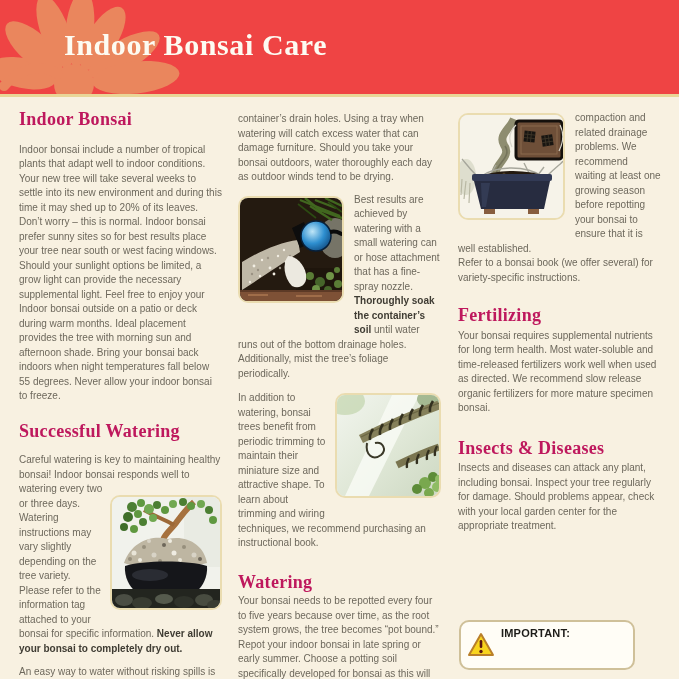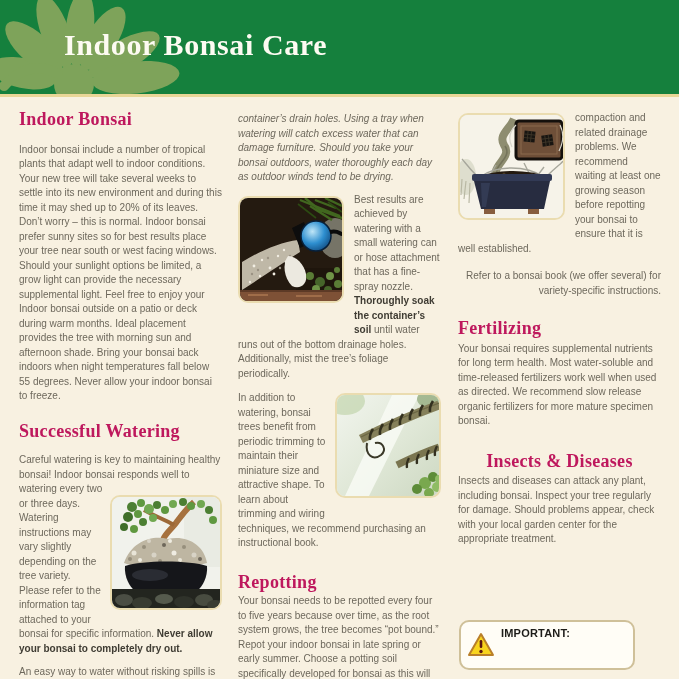--- a/index.html
+++ b/index.html
@@ -1,19 +1,19 @@
 <!DOCTYPE html>
 <html><head>
 <meta charset="utf-8">
 <style>
   html,body{margin:0;padding:0;background:#ffffff;}
   .sheet{position:relative;width:679px;height:679px;background:#f8f1e1;overflow:hidden;
          font-family:"Liberation Sans",sans-serif;}
   
-  .header{position:absolute;top:0;left:0;width:679px;height:94px;background:#15803d;
+  .header{position:absolute;top:0;left:0;width:679px;height:94px;background:#ef4444;
           border-bottom:3px solid #e9d697;overflow:hidden;}
   .flower{position:absolute;left:-12px;top:-14px;}
   .page-title{position:absolute;left:64px;top:28px;margin:0;
               font-family:"Liberation Serif",serif;font-size:30px;font-weight:700;
               color:#fdfbf2;letter-spacing:.6px;}
   
   .col{position:absolute;top:97px;width:203px;color:#6d685c;font-size:10px;line-height:14.5px;}
   .col1{left:19px}.col2{left:238px}.col3{left:458px}
   .col p{margin:0;}
   .col b{color:#3f3c33;}
@@ -26,30 +26,30 @@
   .ph-jade{float:right;clear:right;width:108px;height:111px;margin:0 0 6px 7px;}
   .ph-hose{float:left;width:102px;height:103px;margin:3px 10px 24px 0;}
   .ph-wire{float:right;width:102px;height:101px;margin:2px 0 10px 8px;}
   .ph-repot{float:left;width:103px;height:103px;margin:2px 10px 8px 0;}
   
   .col1 .h-indoor{margin-top:15px;}
   .col1 .p1{margin-top:16px;}
   .col1 .h-water{margin-top:20px;}
   .col1 .p2{margin-top:15px;}
   .col1 .p3{margin-top:9px;}
-  .col2 .p1{margin-top:15px;font-style:italic;}
+  .col2 .p1{margin-top:15px;}
   .col2 .sec2{margin-top:8px;}
   .col2 .sec3{margin-top:10px;}
   .col2 .h-repot{margin-top:24px;clear:both;}
   .col2 .p4{margin-top:5px;}
   .col3 .sec1{margin-top:14px;}
-  .col3 .p1b{margin-top:13px;clear:left;text-align:right;}
+  .col3 .p1b{margin-top:0;clear:left;}
   .col3 .h-fert{margin-top:23px;clear:both;}
   .col3 .p2{margin-top:6px;}
-  .col3 .h-insect{margin-top:25px;text-align:center;}
+  .col3 .h-insect{margin-top:25px;}
   .col3 .p3{margin-top:6px;}
   .col3 .p4{margin-top:13px;}
   
   .warnbox{position:absolute;left:459px;top:620px;width:176px;box-sizing:border-box;
            background:#fffdf6;border:2px solid #cfc099;border-radius:10px;
            padding:7px 7px 6px 6px;display:flex;gap:6px;align-items:flex-start;}
   .warn-icon{flex:0 0 auto;margin-top:3px;}
   .warn-text{font-size:7.6px;line-height:9.6px;color:#3c3a33;}
   .warn-strong{font-weight:bold;color:#1d1c18;font-size:11px;letter-spacing:.2px;}
 </style>
@@ -240,21 +240,21 @@
           <circle cx="88" cy="88" r="6" fill="#79a84e"></circle>
               <circle cx="96" cy="82" r="5" fill="#5d8c38"></circle>
           <circle cx="100" cy="92" r="5" fill="#8fbc63"></circle>
               <circle cx="80" cy="94" r="5" fill="#5d8c38"></circle>
           <circle cx="92" cy="98" r="5" fill="#79a84e"></circle>
               <circle cx="102" cy="84" r="4" fill="#8fbc63"></circle>
         </g>
       </svg>
         </span><span>In addition to watering, bonsai trees benefit from periodic trimming to maintain their miniature size and attractive shape. To learn about trimming and wiring techniques, we recommend purchasing an instructional book.</span></p>
 
-    <h2 class="sec h-repot">Repotting</h2>
+    <h2 class="sec h-repot">Watering</h2>
     <p class="p4">Your bonsai needs to be repotted every four to five years because over time, as the root system grows, the tree becomes “pot bound.” Repot your indoor bonsai in late spring or early summer. Choose a potting soil specifically developed for bonsai as this will avoid</p>
   </div>
 
   <div class="col col3">
     <p class="sec1"><span class="photo ph-repot">
           <svg width="100%" height="100%" viewBox="0 0 103 103">
         <rect width="103" height="103" fill="#f6f3e9"></rect>
         <ellipse cx="6" cy="62" rx="10" ry="18" fill="#cfd0bc" opacity="0.6"></ellipse>
         <path d="M6,66 L4,84 M10,68 L9,88 M2,64 L1,80" stroke="#b9b8a4" stroke-width="1.2"></path>
         <path d="M40,64 C26,52 54,44 44,30 C38,20 50,14 54,4" stroke="#8e8d70" stroke-width="8" fill="none"></path>

